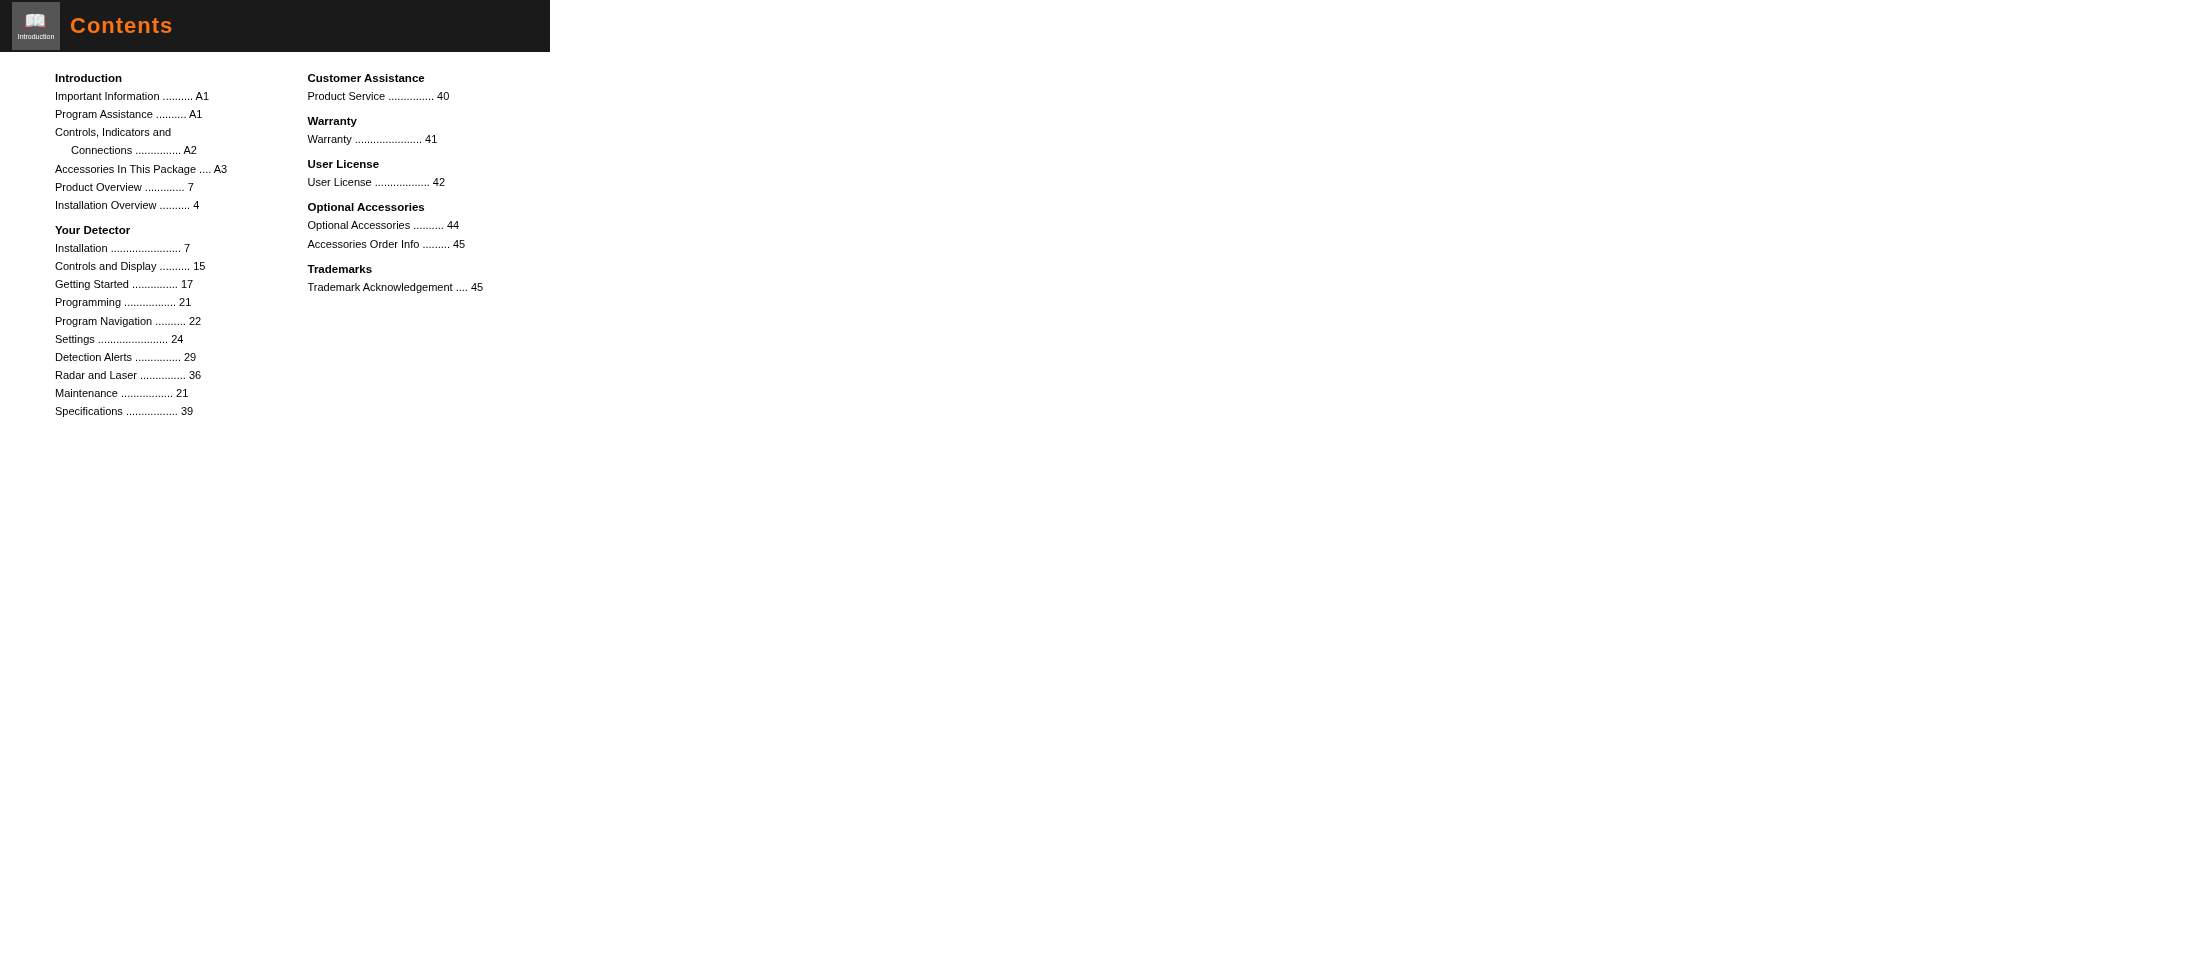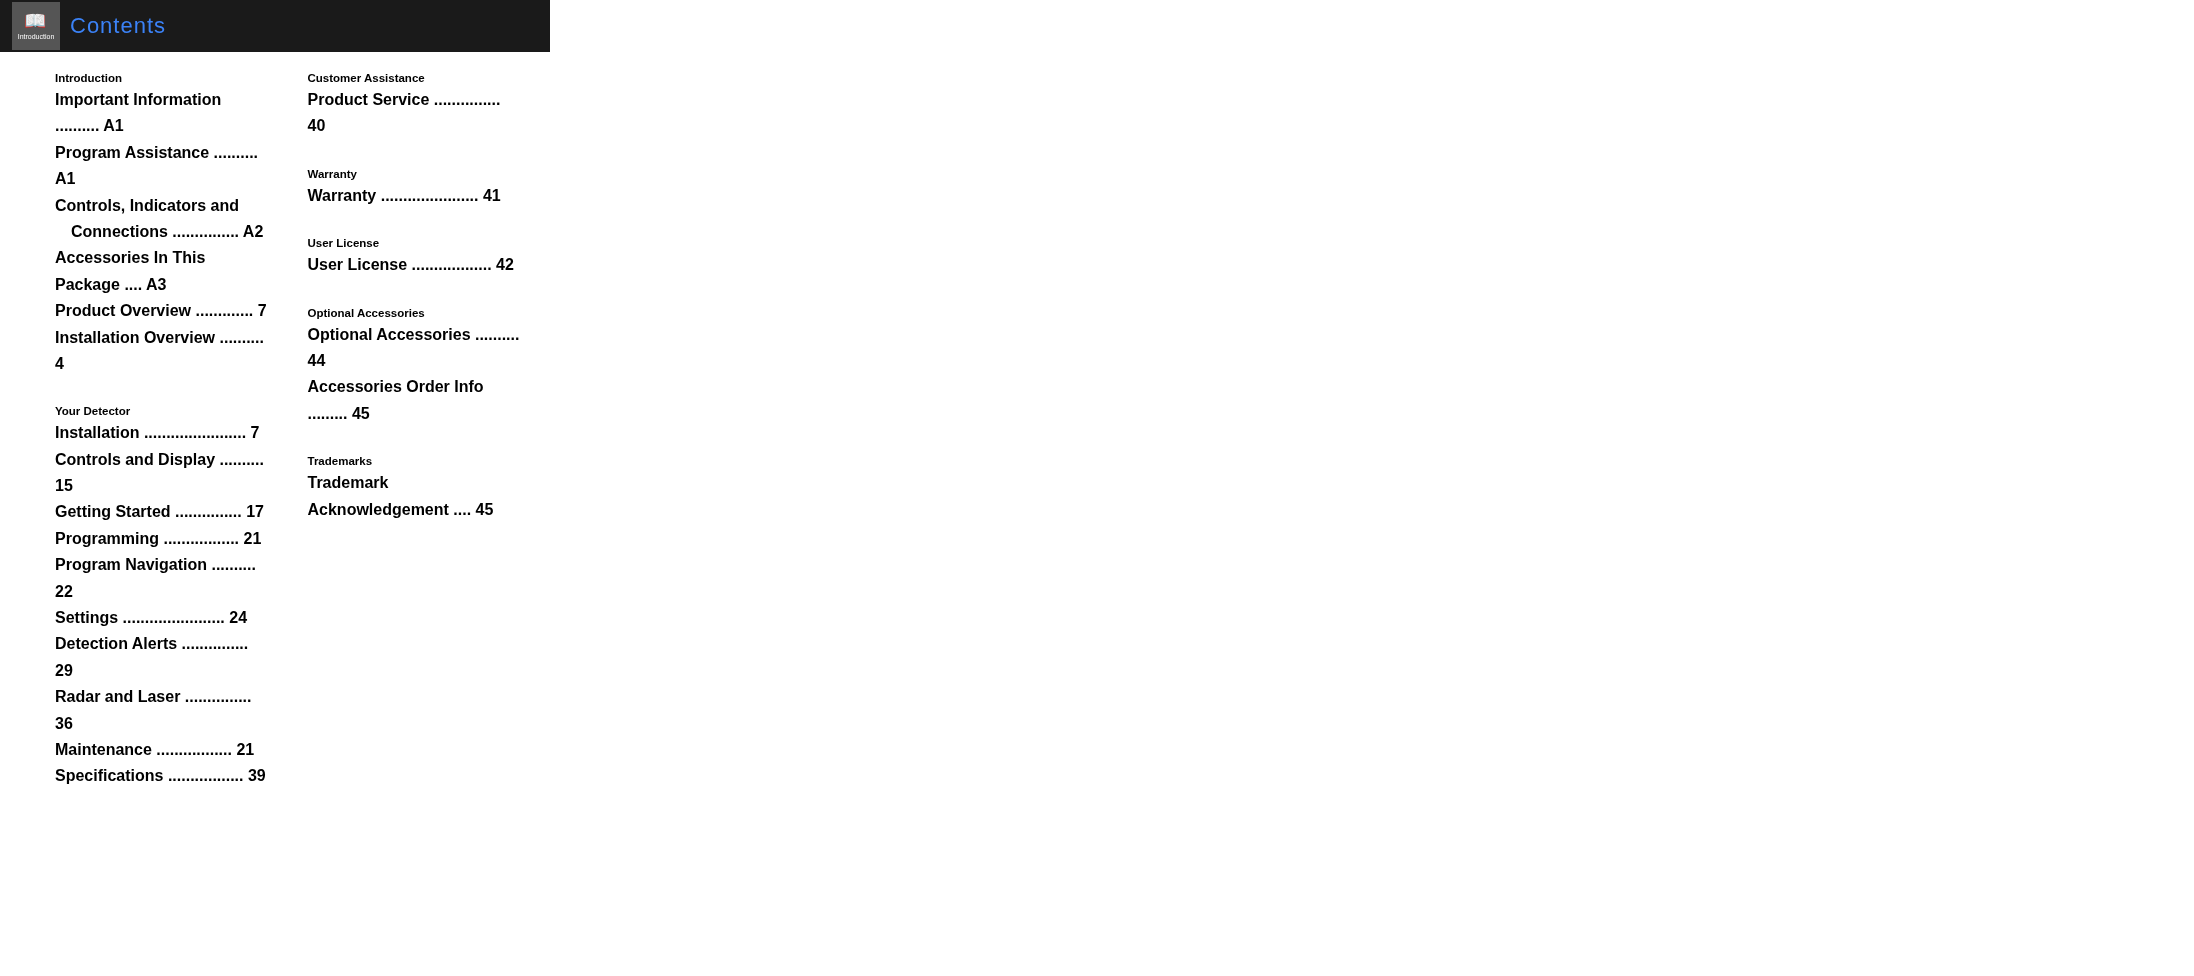--- a/index.html
+++ b/index.html
@@ -53,23 +53,23 @@
       line-height: 1.2;
     }
 
     .header-logo-icon {
       color: #ffffff;
       font-size: 18px;
       margin-bottom: 1px;
     }
 
     .header-title {
-      color: #3b82f6;
+      color: #f97316;
       font-size: 22px;
-      font-weight: normal;
+      font-weight: bold;
       letter-spacing: 1px;
     }
 
     
     .content-area {
       padding: 20px 30px 20px 55px;
       display: flex;
       gap: 40px;
     }
 
@@ -78,34 +78,33 @@
     }
 
     .right-column {
       flex: 1;
     }
 
     .section-header {
       font-weight: bold;
       font-size: 11.5px;
       margin-bottom: 3px;
-      margin-top: 28px;
+      margin-top: 10px;
     }
 
     .section-header:first-child {
       margin-top: 0;
     }
 
     .toc-item {
-      font-size: 16px;
+      font-size: 11px;
       line-height: 1.65;
       display: flex;
       justify-content: space-between;
       color: #000;
-      font-weight: bold;
     }
 
     .toc-item-label {
       flex: 1;
     }
 
     .toc-item-indented {
       padding-left: 16px;
     }
 

